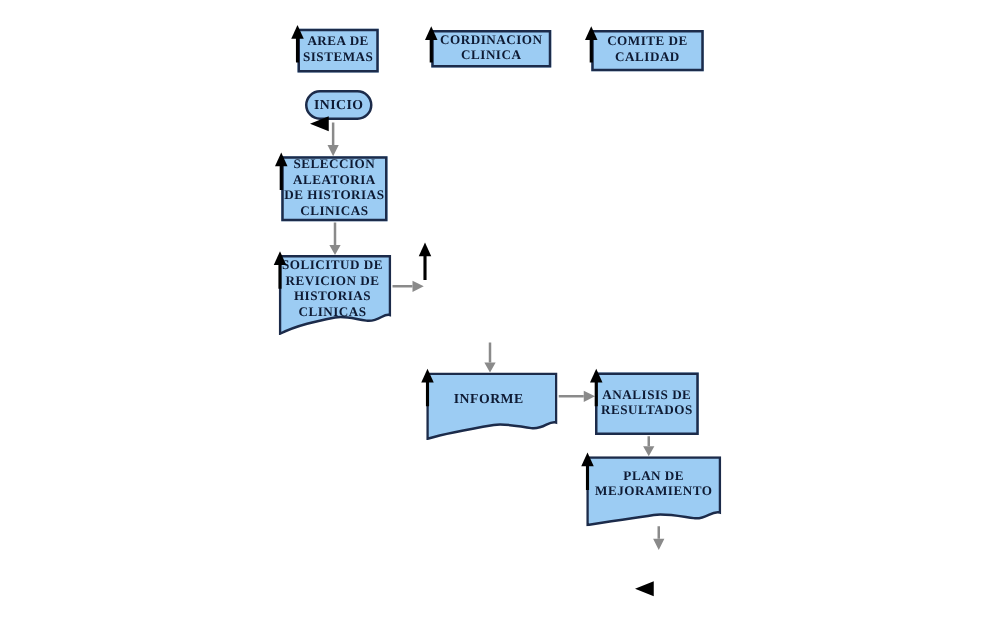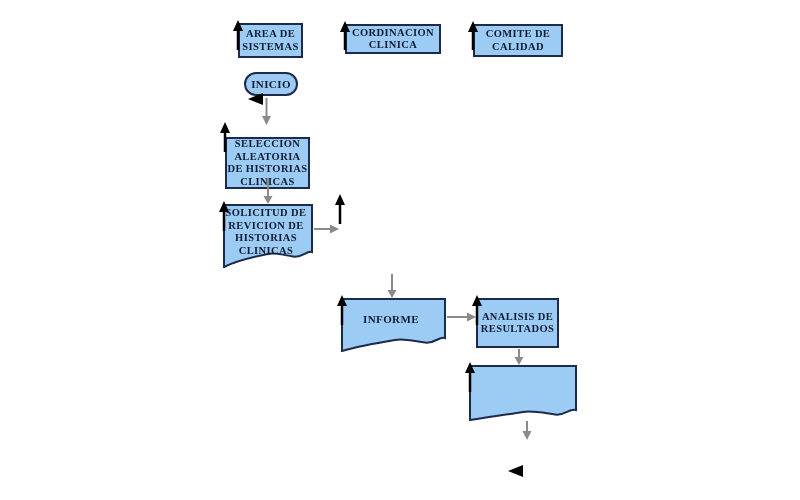--- a/index.html
+++ b/index.html
@@ -42,21 +42,21 @@
     font-weight:bold;
     color:var(--label-text);
     font-size:10.5px;line-height:12.5px;
     letter-spacing:0.4px;
   }
   
   #n-lane-area        {left:238px;top:23px;width:65px;height:35px;}
   #n-lane-cordinacion {left:345px;top:24px;width:96px;height:30px;}
   #n-lane-comite      {left:473px;top:24px;width:90px;height:33px;}
   #n-inicio           {left:244px;top:72px;width:54px;height:24px;border-radius:12px;}
-  #n-seleccion        {left:225px;top:125px;width:85px;height:52px;margin-top:12px;}
+  #n-seleccion        {left:225px;top:125px;width:85px;height:52px;}
   #n-solicitud        {left:223px;top:204px;width:86px;height:64px;align-items:flex-start;padding-top:3px;}
   #n-revision         {left:339px;top:197px;width:103px;height:75px;}
   #n-informe          {left:341px;top:298px;width:100px;height:54px;padding-bottom:12px;}
   #n-analisis         {left:476px;top:298px;width:83px;height:50px;}
   #n-plan             {left:469px;top:365px;width:108px;height:56px;padding-bottom:10px;}
   #n-fin              {left:499px;top:440px;width:59px;height:32px;border-radius:15px;}
   #n-inicio .label, #n-fin .label, #n-informe .label{font-size:11px;}
   #n-revision .label{
     font-family:"Liberation Sans","DejaVu Sans",sans-serif;
     font-weight:normal;
@@ -122,20 +122,22 @@
 
   <div class="node process" id="n-analisis">
     <div class="label">ANALISIS DE
 RESULTADOS</div>
   </div>
 
   <div class="node document" id="n-plan">
     <svg width="108" height="56" viewBox="0 0 108 56">
       <path class="doc-path" d="M1,1 H107 V45 C100,43 96,51 86,49.5 C72,47.5 62,45.5 54,47 C36,50 18,52 1,55 Z"></path>
     </svg>
+    <div class="label">PLAN DE
+MEJORAMIENTO</div>
   </div>
 
 
   <svg id="overlay">
 
     <g>
       <line class="flow-line" x1="266.5" y1="98" x2="266.5" y2="116"></line>
       <polygon class="flow-head" points="266.5,125 262,116 271,116"></polygon>
     </g>
     <g>

